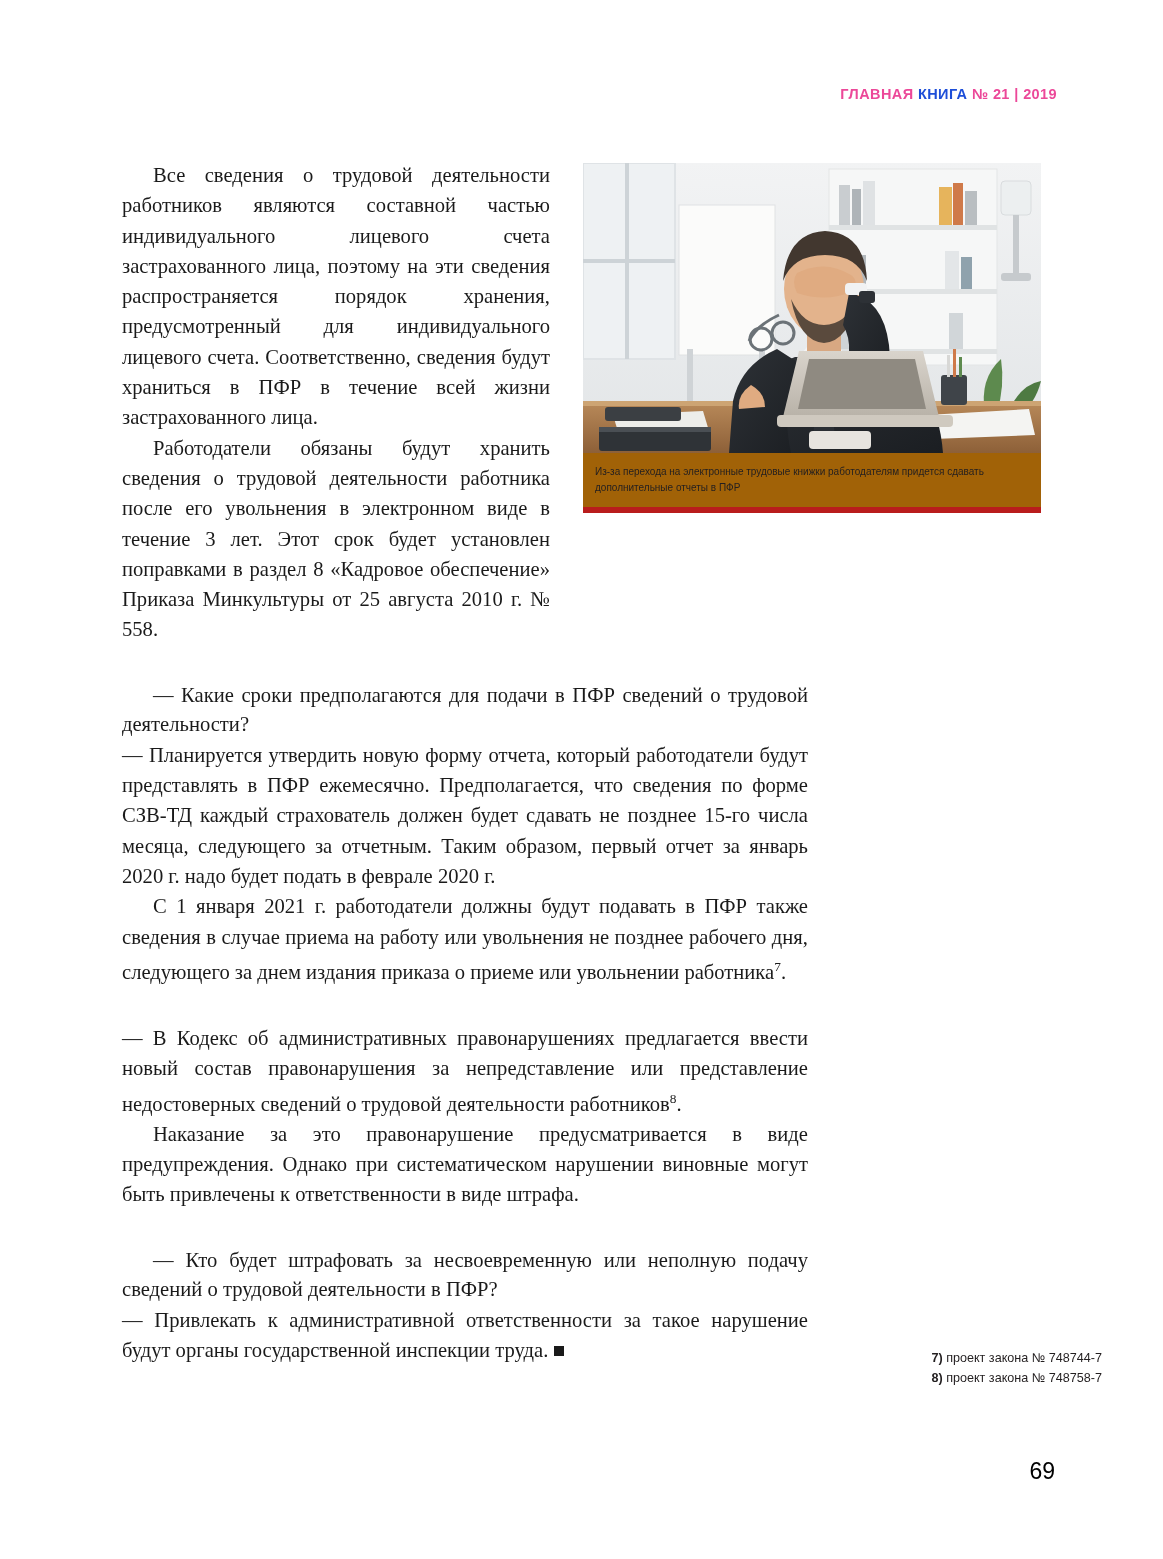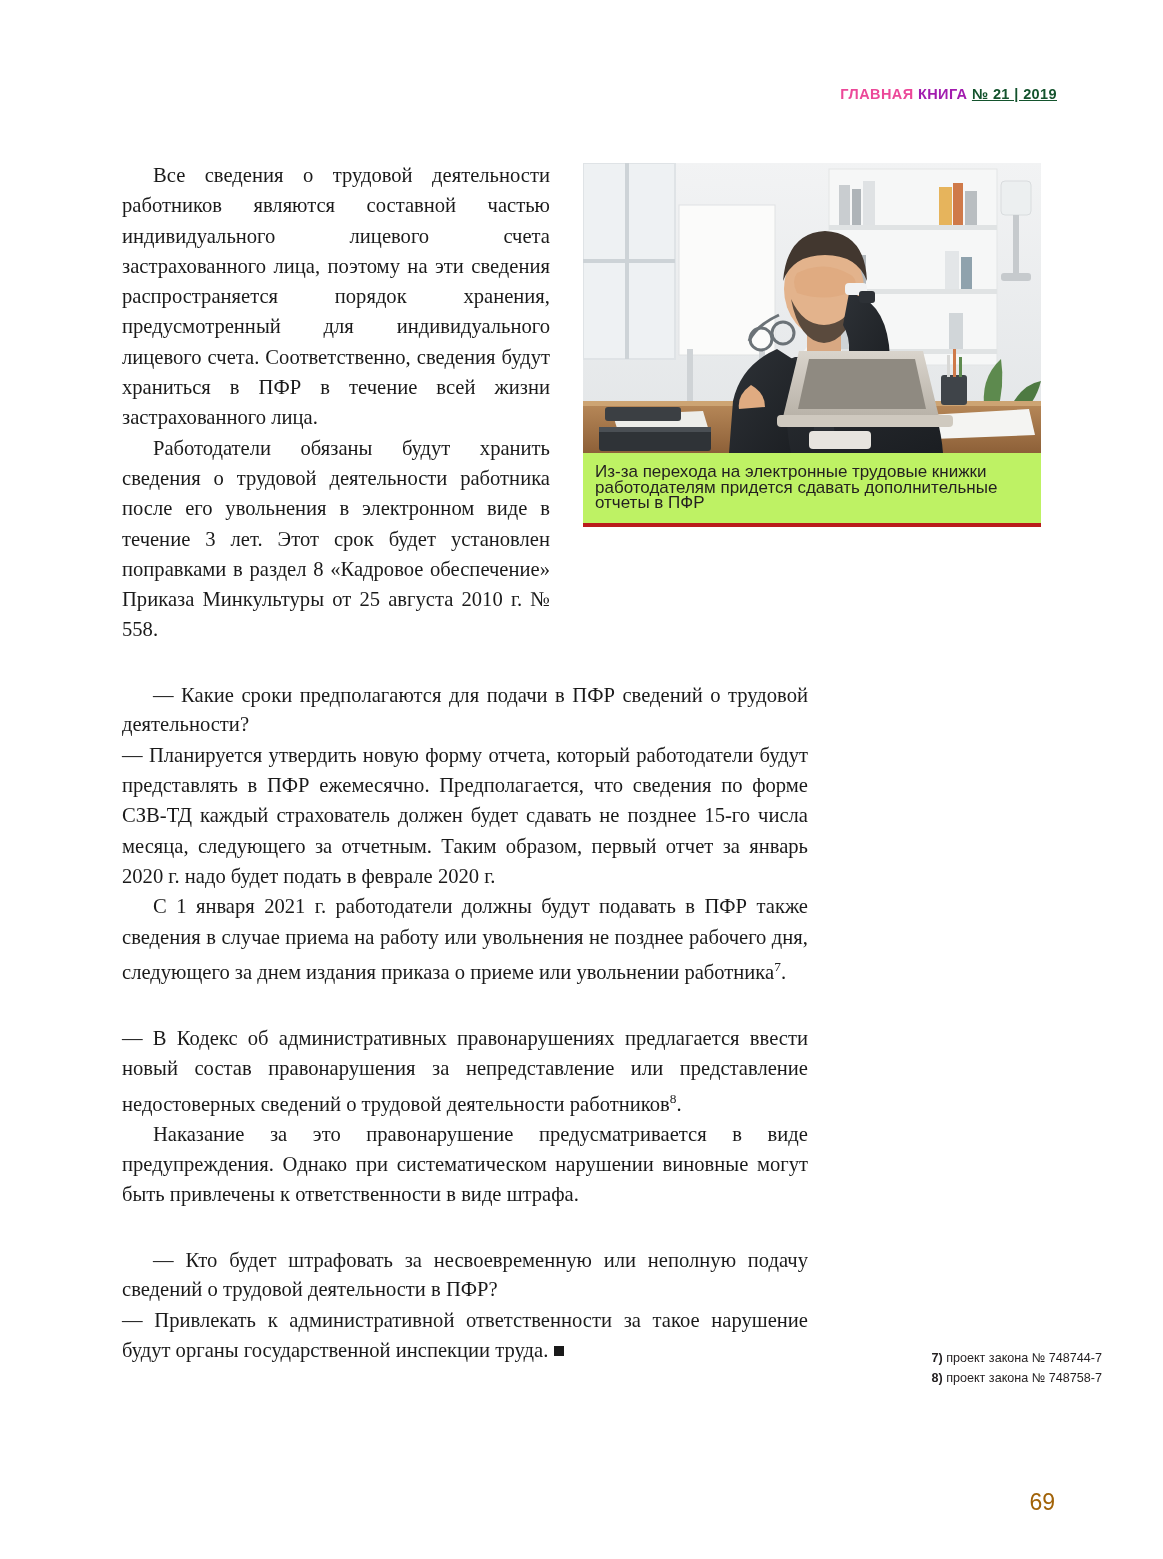--- a/index.html
+++ b/index.html
@@ -22,22 +22,22 @@
     position: absolute;
     top: 86px;
     right: 106px;
     font-family: "Liberation Sans", sans-serif;
     font-size: 14.5px;
     font-weight: bold;
     letter-spacing: 0.4px;
     white-space: nowrap;
   }
   .header .word-main { color: #ec4899; }
-  .header .word-book { color: #a21caf; }
-  .header .issue { color: #14532d; text-decoration: underline; }
+  .header .word-book { color: #1d4ed8; }
+  .header .issue { color: #ec4899; }
 
   
   .body-col {
     position: absolute;
     left: 122px;
     top: 160px;
     width: 686px;
   }
   p.para {
     margin: 0;
@@ -68,27 +68,27 @@
   }
   .photo {
     position: relative;
     width: 458px;
     height: 290px;
     overflow: hidden;
     background: #dfe2e4;
   }
   .photo svg { display: block; }
   .caption {
-    background: #bef264;
+    background: #a16207;
     padding: 11px 8px 12px 12px;
     font-family: "Liberation Sans", sans-serif;
-    font-size: 17px;
+    font-size: 10px;
     line-height: 15.6px;
     color: #231f20;
-    border-bottom: 4px solid #b91c1c;
+    border-bottom: 6px solid #b91c1c;
     width: 438px;
   }
 
   
   .footnotes {
     position: absolute;
     left: 852px;
     top: 1349px;
     width: 250px;
     font-family: "Liberation Sans", sans-serif;
@@ -97,24 +97,24 @@
     color: #231f20;
     text-align: right;
   }
   .footnotes .fn { white-space: nowrap; }
   .footnotes .fn b { font-weight: bold; }
 
   
   .pageno {
     position: absolute;
     right: 108px;
-    bottom: 43px;
+    bottom: 74px;
     font-family: "Liberation Sans", sans-serif;
     font-size: 23px;
-    color: #a16207;
+    color: #000000;
   }
 
   sup { font-size: 0.65em; vertical-align: super; }
   .endmark {
     display: inline-block;
     width: 10px;
     height: 10px;
     background: #1a1a1a;
     margin-left: 6px;
     vertical-align: 1px;

